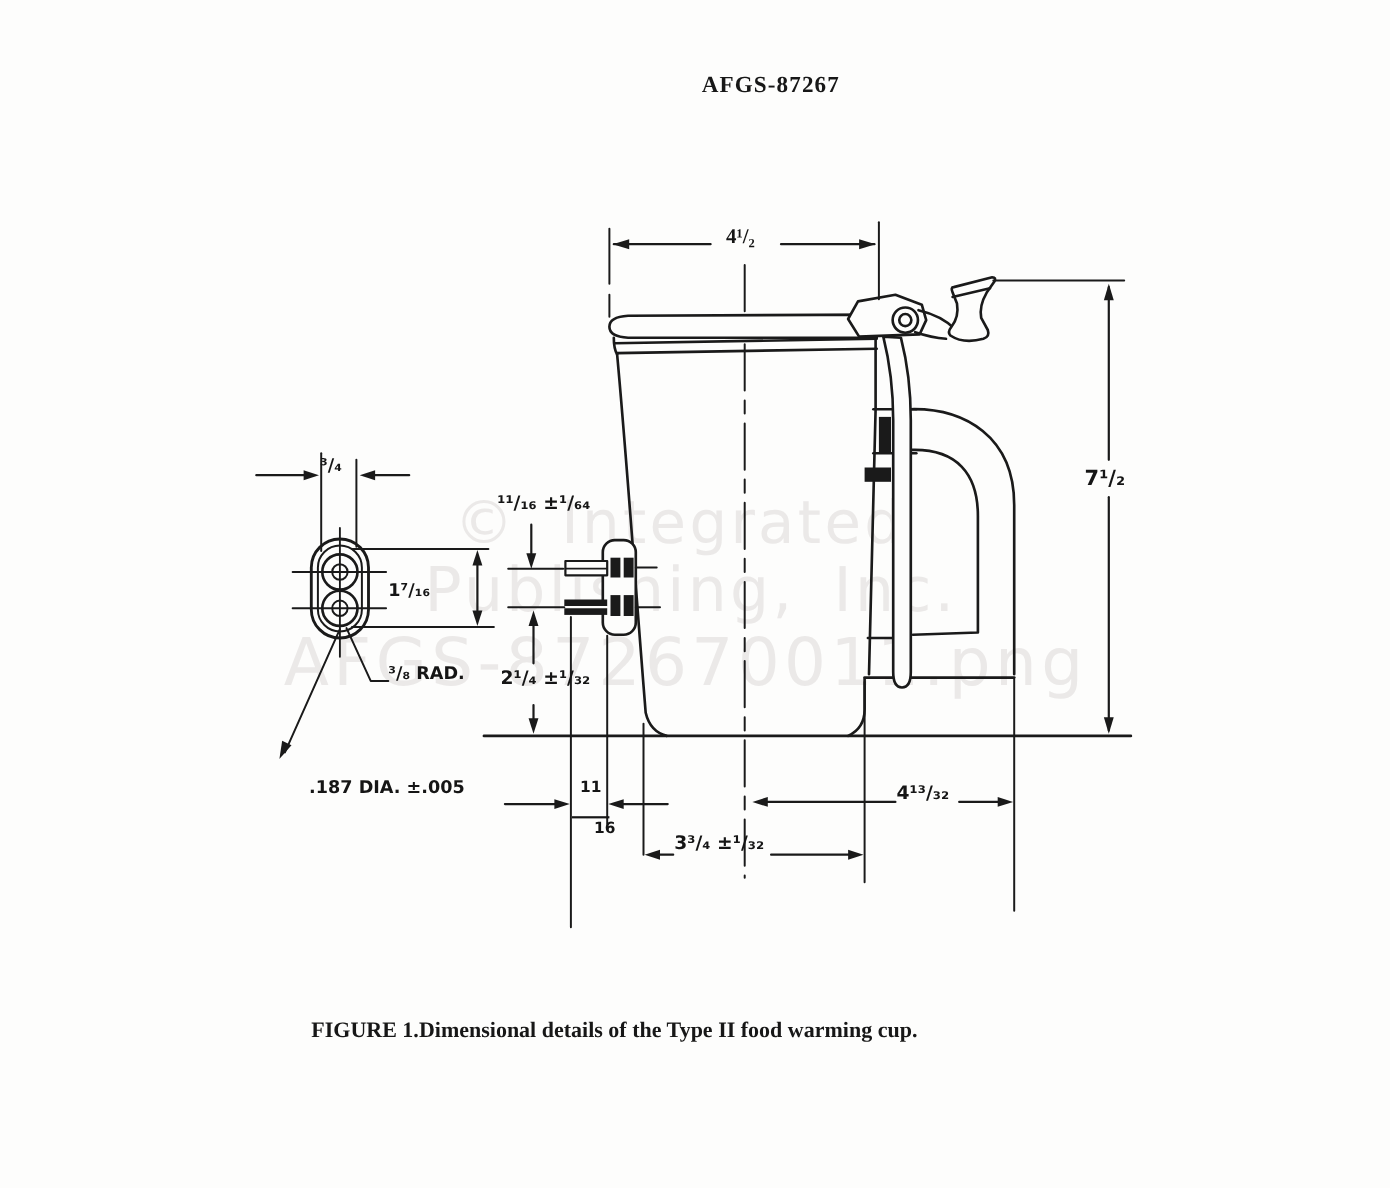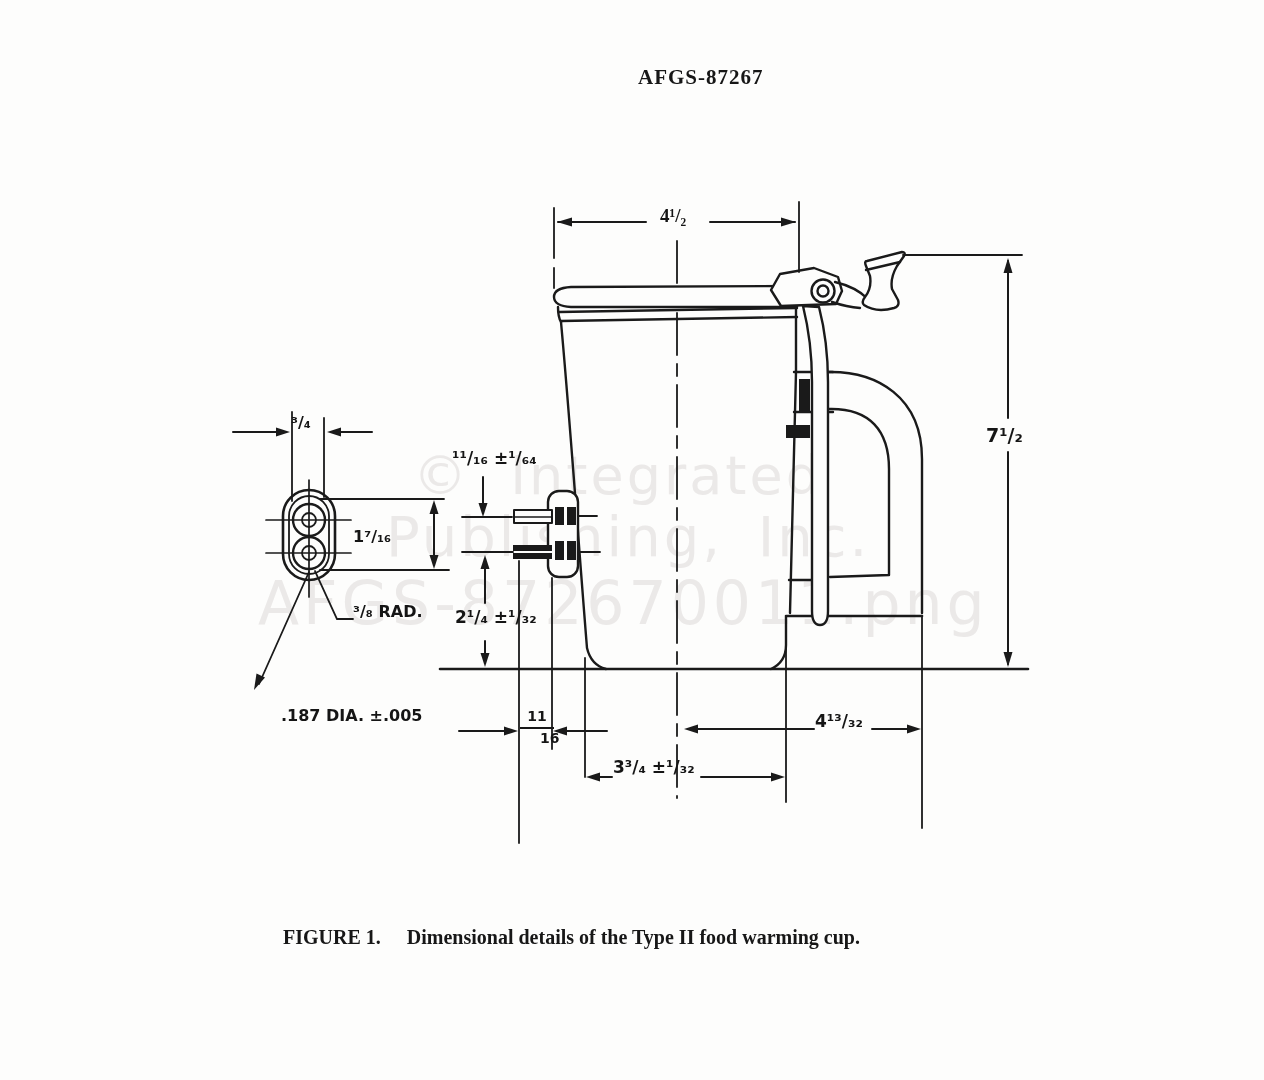--- a/index.html
+++ b/index.html
@@ -27,40 +27,40 @@
   .hdr{
     position:absolute;left:638px;top:65px;
     font-size:21px;font-weight:700;letter-spacing:1px;
     z-index:3;white-space:nowrap;
   }
   .caption{
     position:absolute;left:283px;top:926px;
     font-size:20px;font-weight:700;
     z-index:3;white-space:nowrap;
   }
-  .caption .cap-text{margin-left:26px;}
+  .caption .cap-text{}
   .dim-label{
     position:absolute;
     font-family:"DejaVu Sans", sans-serif;
     font-weight:700;
     color:#151515;
     white-space:nowrap;
     z-index:3;
   }
   .fs19{font-size:19px;}
   .fs17{font-size:17px;}
   .fs16{font-size:16px;}
   .stack-frac{
     position:absolute;
     width:34px;text-align:center;
     font-family:"DejaVu Sans", sans-serif;
     font-weight:700;font-size:14px;
     color:#151515;z-index:3;line-height:1.25;
   }
-  .stack-frac .num{border-bottom:2px solid #171717;padding-bottom:1px;}
+  .stack-frac .num{border-bottom:2px solid #171717;padding-bottom:16px;}
   .stack-frac .den{padding-top:1px;margin-left:20px;}
 </style>
 </head>
 <body>
 
 <div class="page">
 
   <div class="watermark wm1">© Integrated</div>
   <div class="watermark wm2">Publishing, Inc.</div>
   <div class="watermark wm3">AFGS-872670011.png</div>

